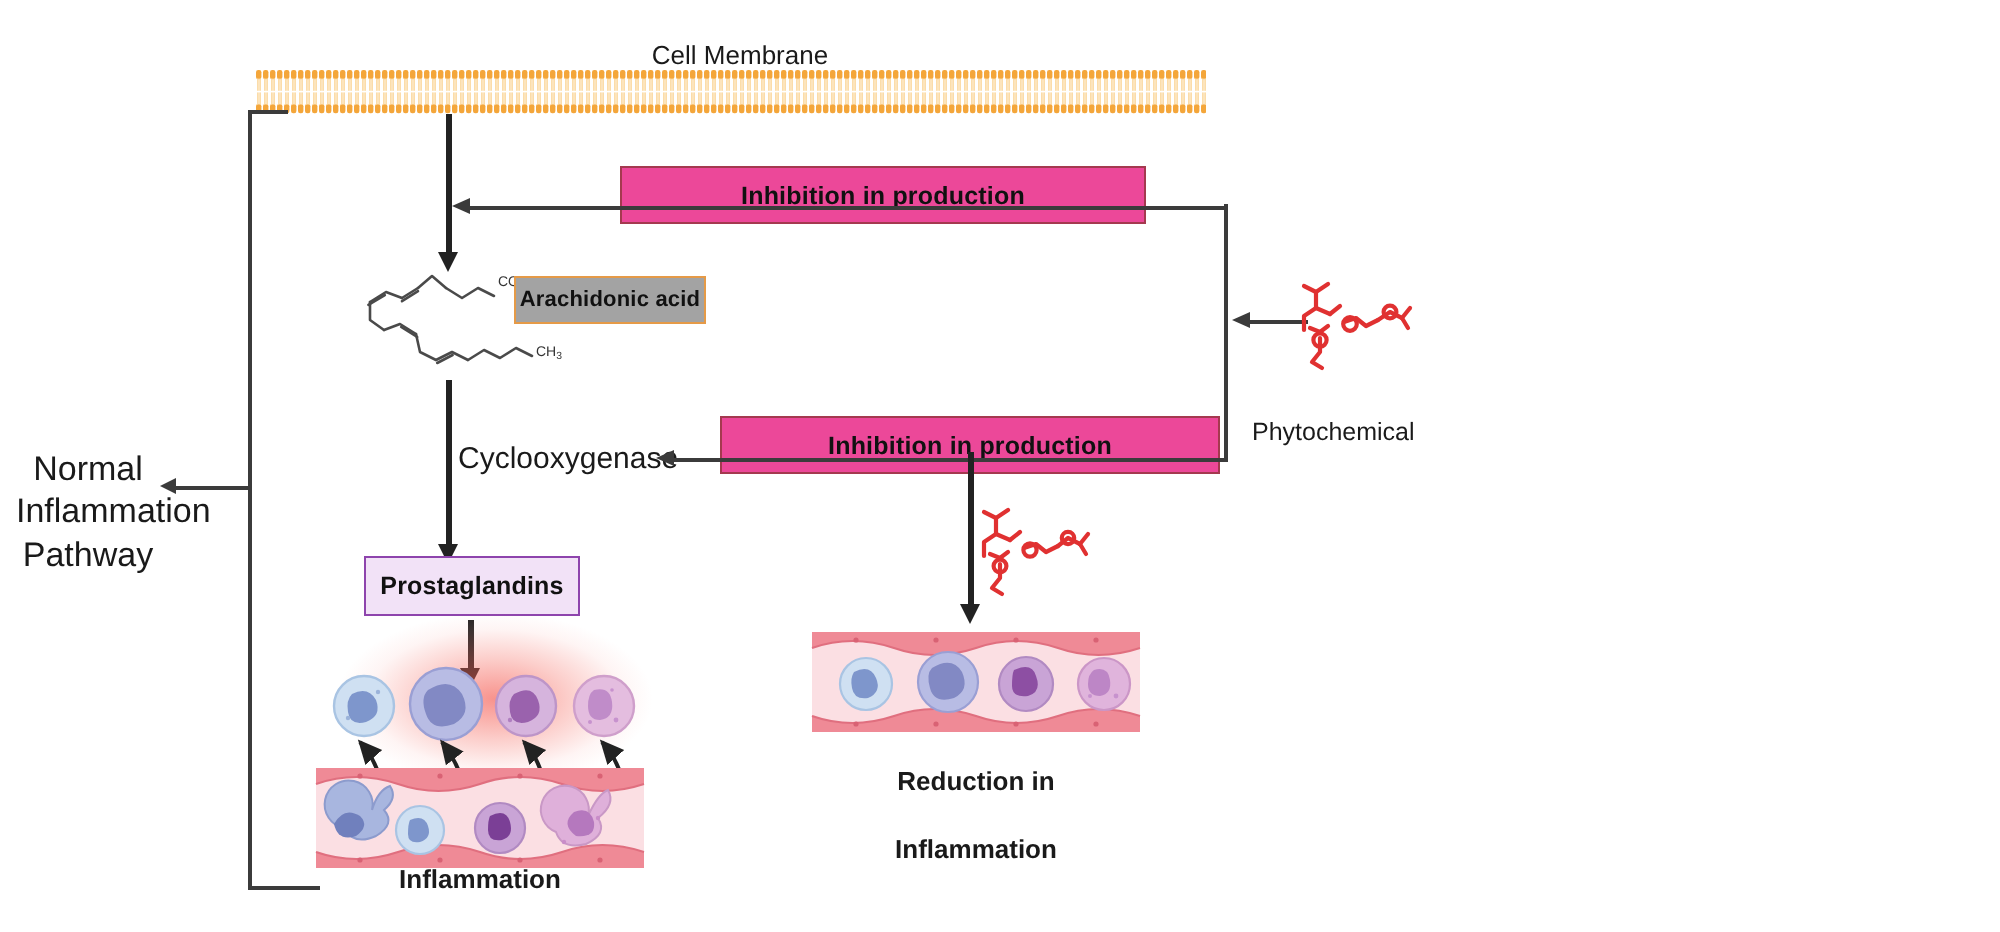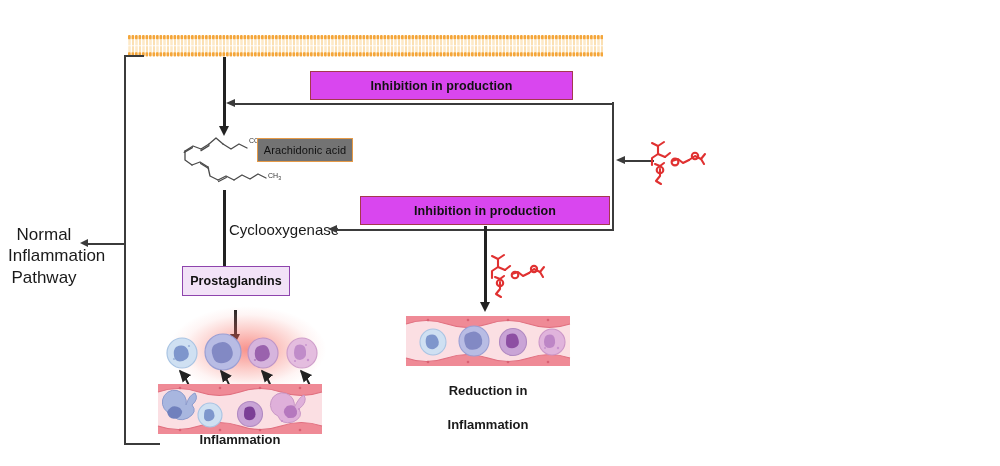--- a/index.html
+++ b/index.html
@@ -34,32 +34,33 @@
     box-sizing: border-box;
     display: flex;
     align-items: center;
     justify-content: center;
     font-size: 12.5px;
     font-weight: bold;
     color: #111111;
     letter-spacing: 0.1px;
   }
   .box-inhibition {
-    background: #d946ef;
+    background: #ec4899;
     border: 1.6px solid #a4394f;
+    margin-top: 12px;
   }
   .box-prostaglandins {
     background: #f2e2f7;
     border: 1.8px solid #8e44ad;
   }
   .box-arachidonic {
-    background: #737373;
+    background: #a3a3a3;
     border: 1.4px solid #e59a47;
     font-size: 11px;
-    font-weight: normal;
+    font-weight: bold;
     color: #111;
   }
 
   
   .membrane { overflow: hidden; }
 
   
   .ln { background: #3b3b3b; }
   .ln-h { height: 1.6px; }
   .ln-v { width: 1.6px; }
@@ -86,20 +87,21 @@
     fill: #333;
   }
   .aa-sub { font-size: 5.2px; }
   .italic { font-style: italic; }
 </style>
 </head>
 <body>
 
 <div id="canvas">
 
+  <div class="abs plain-label center" style="left:290px; top:20px; width:160px; font-size:13px;">Cell Membrane</div>
 
   <div class="abs membrane" style="left:128px; top:35px; width:475px; height:22px;">
     <svg width="475" height="22" viewBox="0 0 475 22">
       <defs>
         <g id="pl-up">
           <rect x="0" y="0" width="2.7" height="4.6" rx="1.1" fill="#f4a63a"></rect>
           <rect x="0.55" y="4.2" width="0.8" height="6.2" fill="#fbd9a0"></rect>
           <rect x="1.65" y="4.2" width="0.8" height="6.2" fill="#fbd9a0"></rect>
         </g>
         <g id="pl-dn">
@@ -476,23 +478,24 @@
       <path d="M53,21 L57,16"></path>
       <path d="M53,21 L56,26"></path>
       <path d="M12,31 L12,38 L8,43 L13,46"></path>
       <circle cx="12" cy="32" r="3.3"></circle>
       <path d="M12,28 L16,25"></path>
       <path d="M12,28 L7,26"></path>
     </svg>
   </div>
 
   <div class="abs plain-label" style="left:626px; top:192px; width:150px; font-size:12.5px; line-height:1.3;">
-  </div>
-
-  <div class="abs box box-prostaglandins" style="left:182px; top:266px; width:108px; height:30px;">Prostaglandins</div>
+    <div>Phytochemical</div>
+  </div>
+
+  <div class="abs box box-prostaglandins" style="left:182px; top:278px; width:108px; height:30px;">Prostaglandins</div>
 
   <div class="abs ln-thick-v" style="left:234px; top:310px; height:28px;"></div>
   <div class="abs" style="left:229.5px; top:334px; width:0; height:0;
               border-left:5.5px solid transparent; border-right:5.5px solid transparent;
               border-top:10px solid #222;"></div>
 
   <div class="abs" style="left:155px; top:300px; width:185px; height:110px;
               background: radial-gradient(ellipse 52% 48% at 50% 45%, rgba(244,80,70,0.62) 0%, rgba(246,110,100,0.34) 38%, rgba(250,170,165,0.12) 66%, rgba(255,255,255,0) 82%);
               pointer-events:none;"></div>
 

